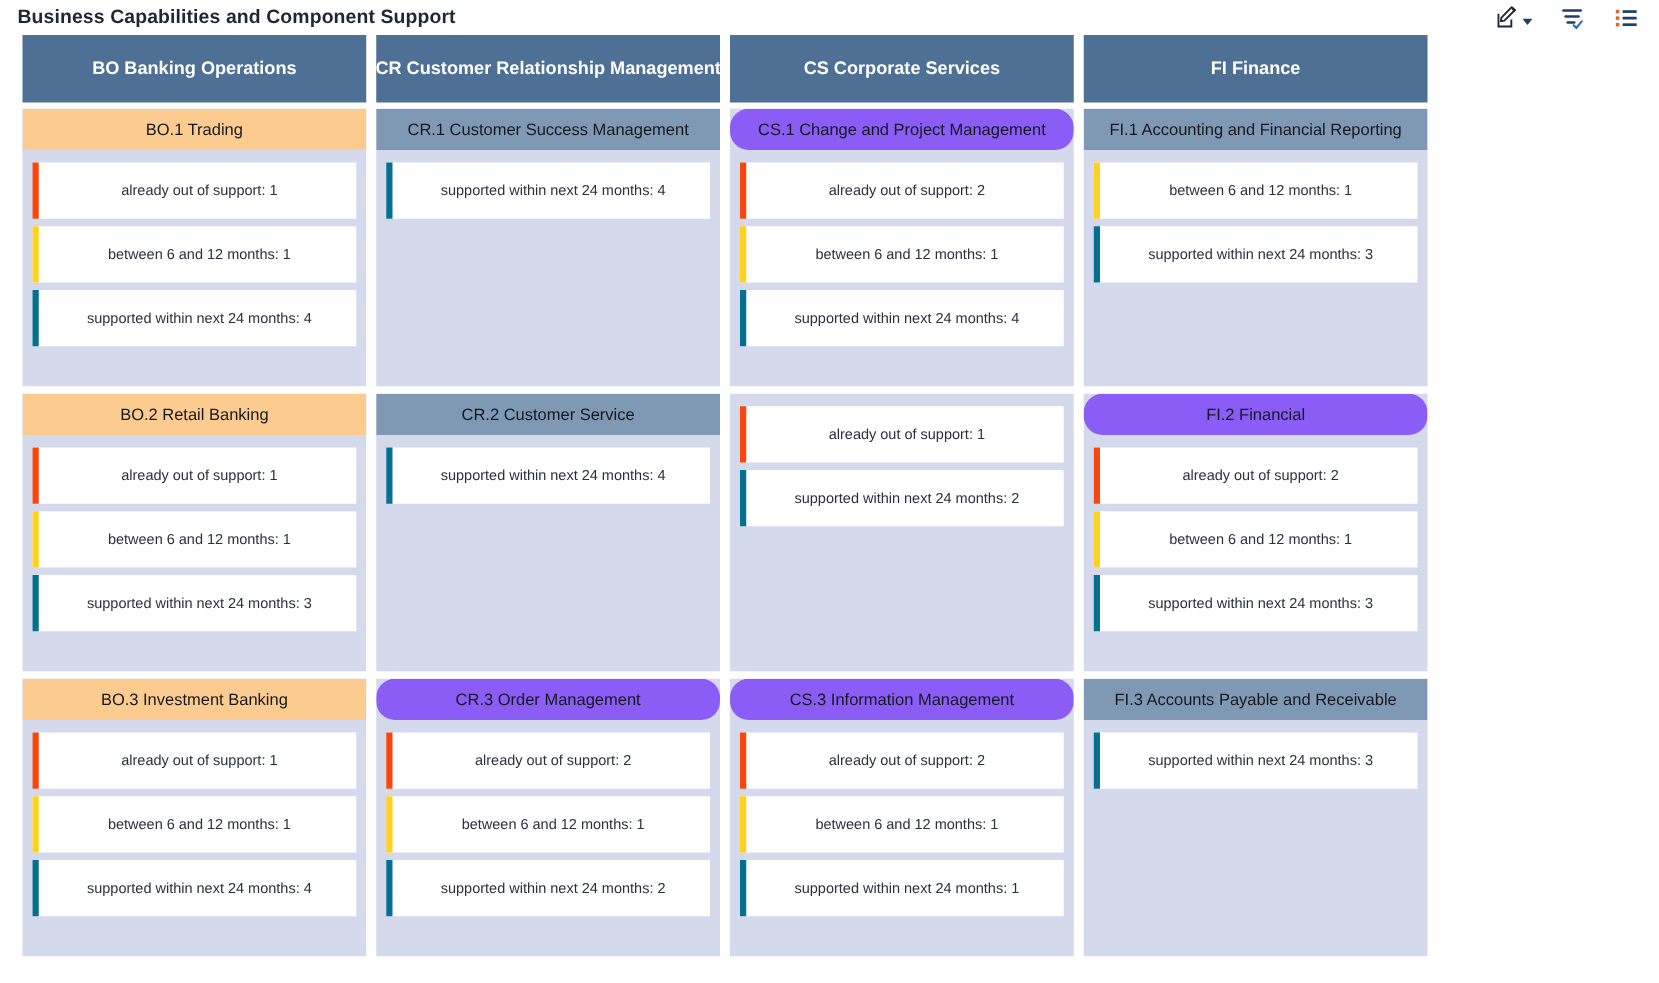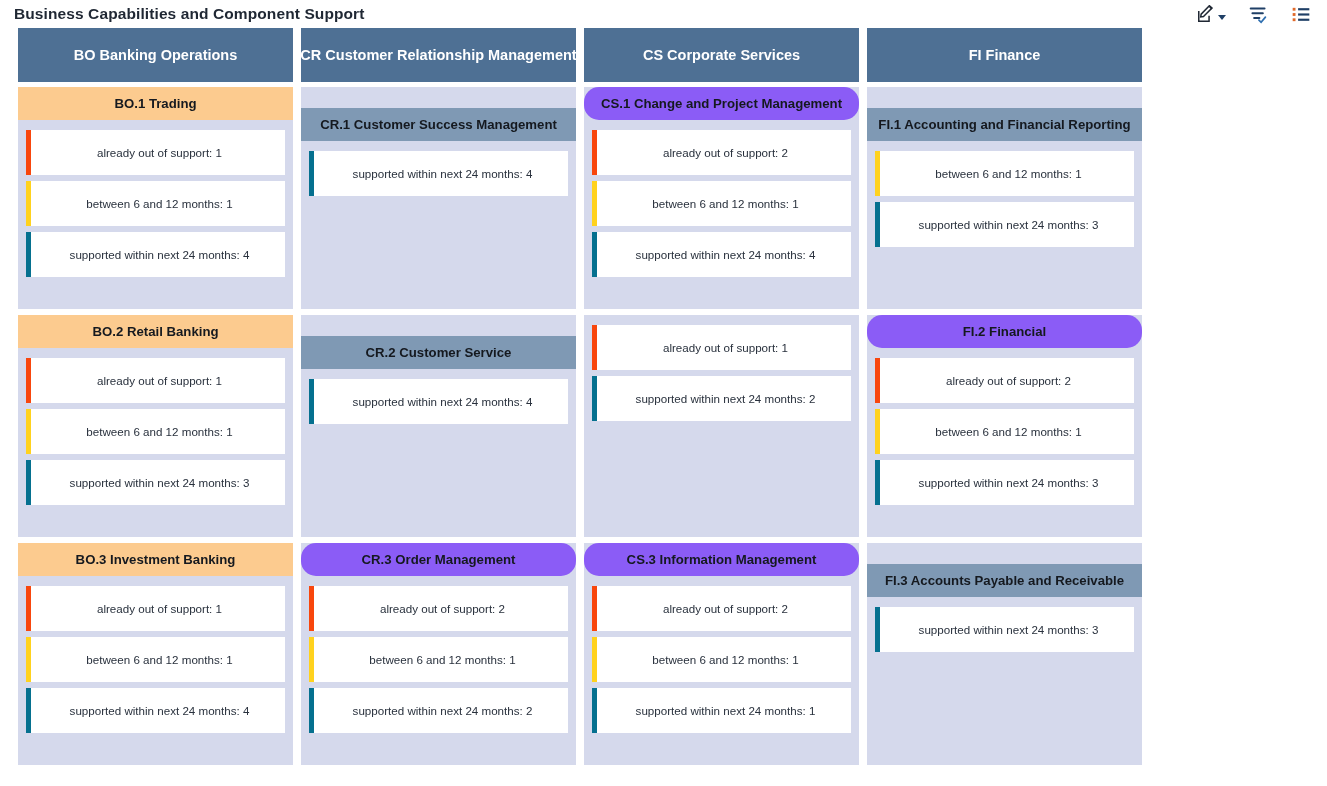--- a/index.html
+++ b/index.html
@@ -94,28 +94,28 @@
     min-height: 222px;
     overflow: hidden;
   }
   .card-header {
     height: 33px;
     display: flex;
     align-items: center;
     justify-content: center;
     text-align: center;
     font-size: 13.2px;
-    font-weight: bold;
+    font-weight: normal;
     color: #15191f;
     padding: 0 6px;
     white-space: nowrap;
     overflow: hidden;
   }
   .card-header.hdr-orange { background: #FCCB8F; }
-  .card-header.hdr-grey   { background: #7F99B4; margin-top: 21px; }
+  .card-header.hdr-grey   { background: #7F99B4; }
   .card-header.hdr-red    { background: #8b5cf6; border-radius: 15px; }
 
   .card-items {
     display: flex;
     flex-direction: column;
     gap: 6px;
     padding: 10px 8px 10px 8px;
     flex: 1 1 auto;
   }
   .item {

